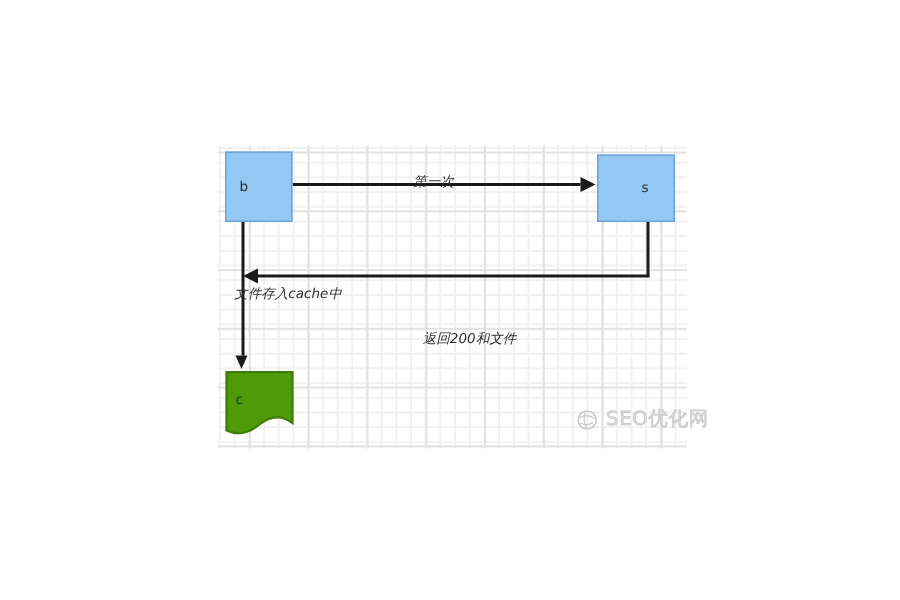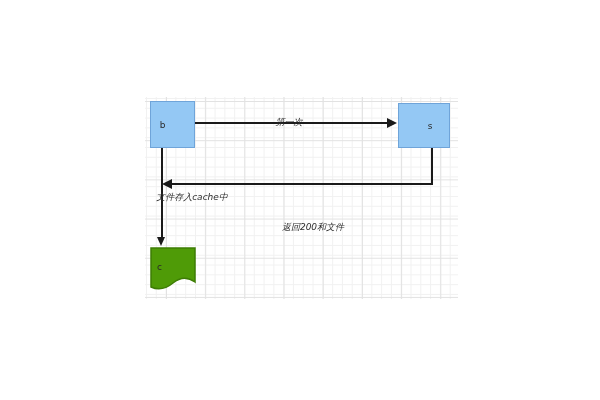--- a/index.html
+++ b/index.html
@@ -80,14 +80,23 @@
     <span class="node-label">s</span>
   </div>
 
   <div class="node" id="node-c">
     <svg width="46" height="44" viewBox="0 0 46 44">
       <path d="M1,1 H45 V35 Q34,27 23,36 Q12,45 1,40 Z" fill="#4F9B07" stroke="#3E7D05" stroke-width="1.5"></path>
     </svg>
     <span class="node-label">c</span>
   </div>
 
+  <div class="watermark">
+    <svg width="17" height="17" viewBox="0 0 17 17">
+      <circle cx="8.5" cy="9" r="6" fill="none" stroke="#c8c8c8" stroke-width="1"></circle>
+      <path d="M3.5,7.5 Q8.5,4.5 13.5,8" fill="none" stroke="#c8c8c8" stroke-width="0.8"></path>
+      <path d="M4,11 Q8,13.5 12.5,10.5" fill="none" stroke="#c8c8c8" stroke-width="0.8"></path>
+      <path d="M7,3.5 Q5.5,9 8,14.5" fill="none" stroke="#c8c8c8" stroke-width="0.8"></path>
+    </svg>
+    <span class="watermark-text">SEO优化网</span>
+  </div>
 
 </div>
 
 </body></html>

